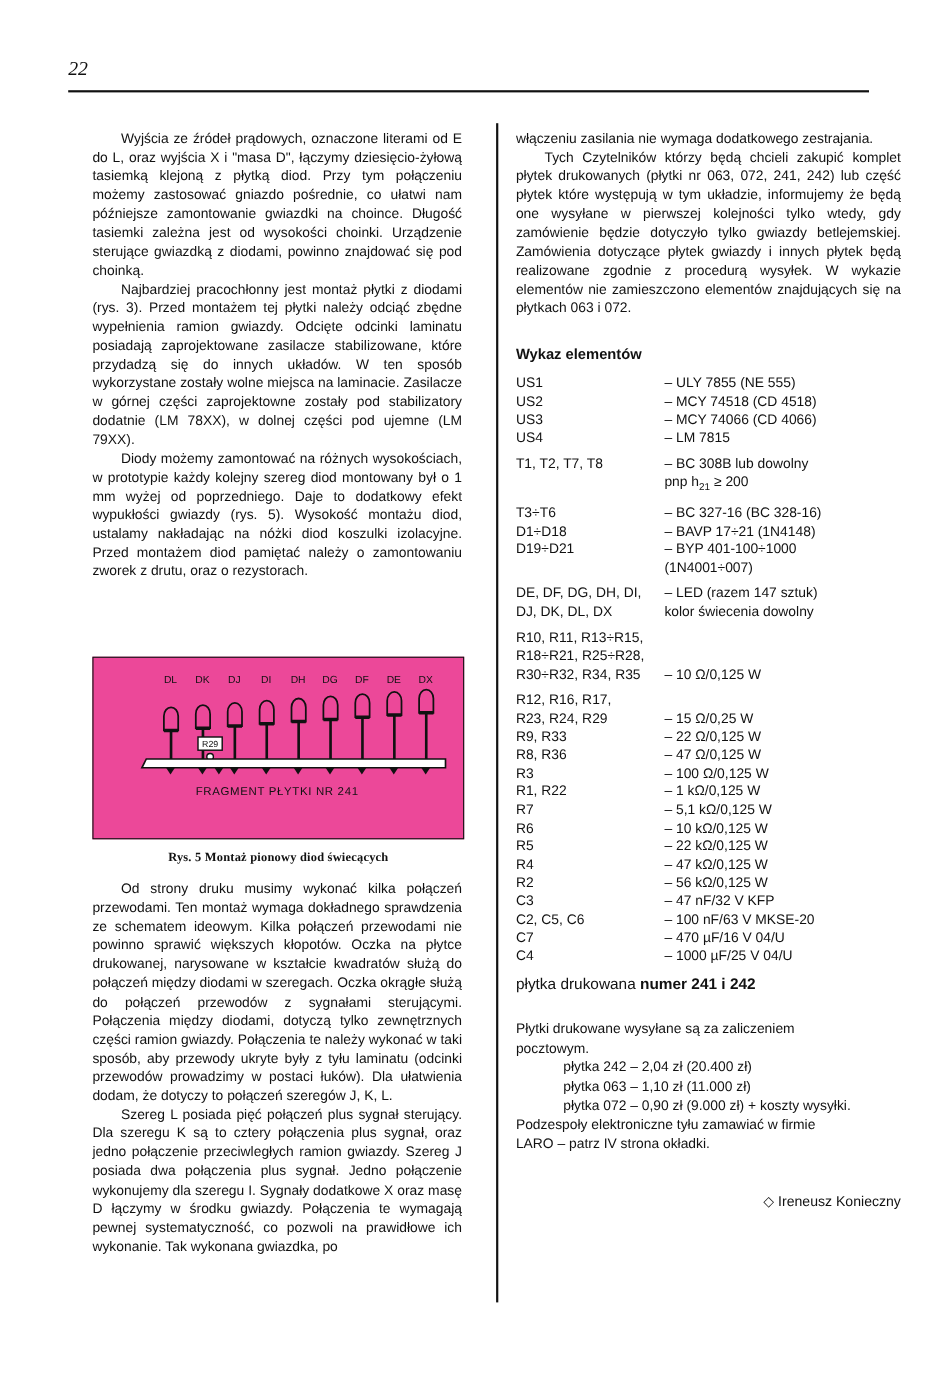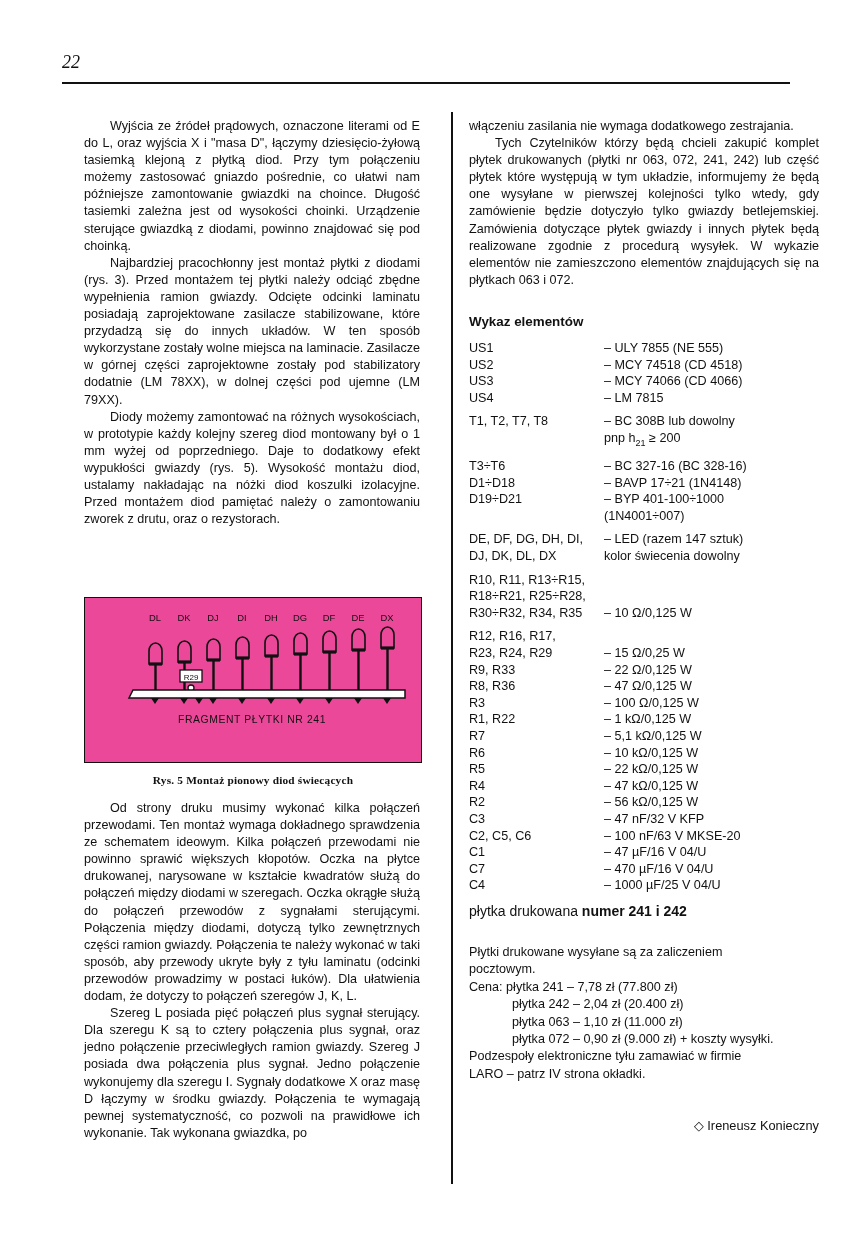--- a/index.html
+++ b/index.html
@@ -383,42 +383,37 @@
           </tr>
           <tr>
             <td class="ref">C3</td>
             <td class="val">– 47 nF/32 V KFP</td>
           </tr>
           <tr>
             <td class="ref">C2, C5, C6</td>
             <td class="val">– 100 nF/63 V MKSE-20</td>
           </tr>
           <tr>
-            <td class="ref">C1</td>
-            <td class="val">– 47 µF/16 V 04/U</td>
-          </tr>
-          <tr>
             <td class="ref">C7</td>
             <td class="val">– 470 µF/16 V 04/U</td>
           </tr>
           <tr>
             <td class="ref">C4</td>
             <td class="val">– 1000 µF/25 V 04/U</td>
           </tr>
         </tbody>
     </table>
 
     <div class="pcbline">
       <span>płytka drukowana </span><b>numer 241 i 242</b>
     </div>
 
     <div class="shipping">
       <span class="blk">Płytki drukowane wysyłane są za zaliczeniem</span>
       <span class="blk">pocztowym.</span>
-      <span class="blk">Cena: płytka 241 – 7,78 zł (77.800 zł)</span>
       <span class="blk price-ind">płytka 242 – 2,04 zł (20.400 zł)</span>
       <span class="blk price-ind">płytka 063 – 1,10 zł (11.000 zł)</span>
       <span class="blk price-ind">płytka 072 – 0,90 zł (9.000 zł) + koszty wysyłki.</span>
       <span class="blk">Podzespoły elektroniczne tyłu zamawiać w firmie</span>
       <span class="blk">LARO – patrz IV strona okładki.</span>
     </div>
 
     <div class="signature">◇ Ireneusz Konieczny</div>
   </div>
 

